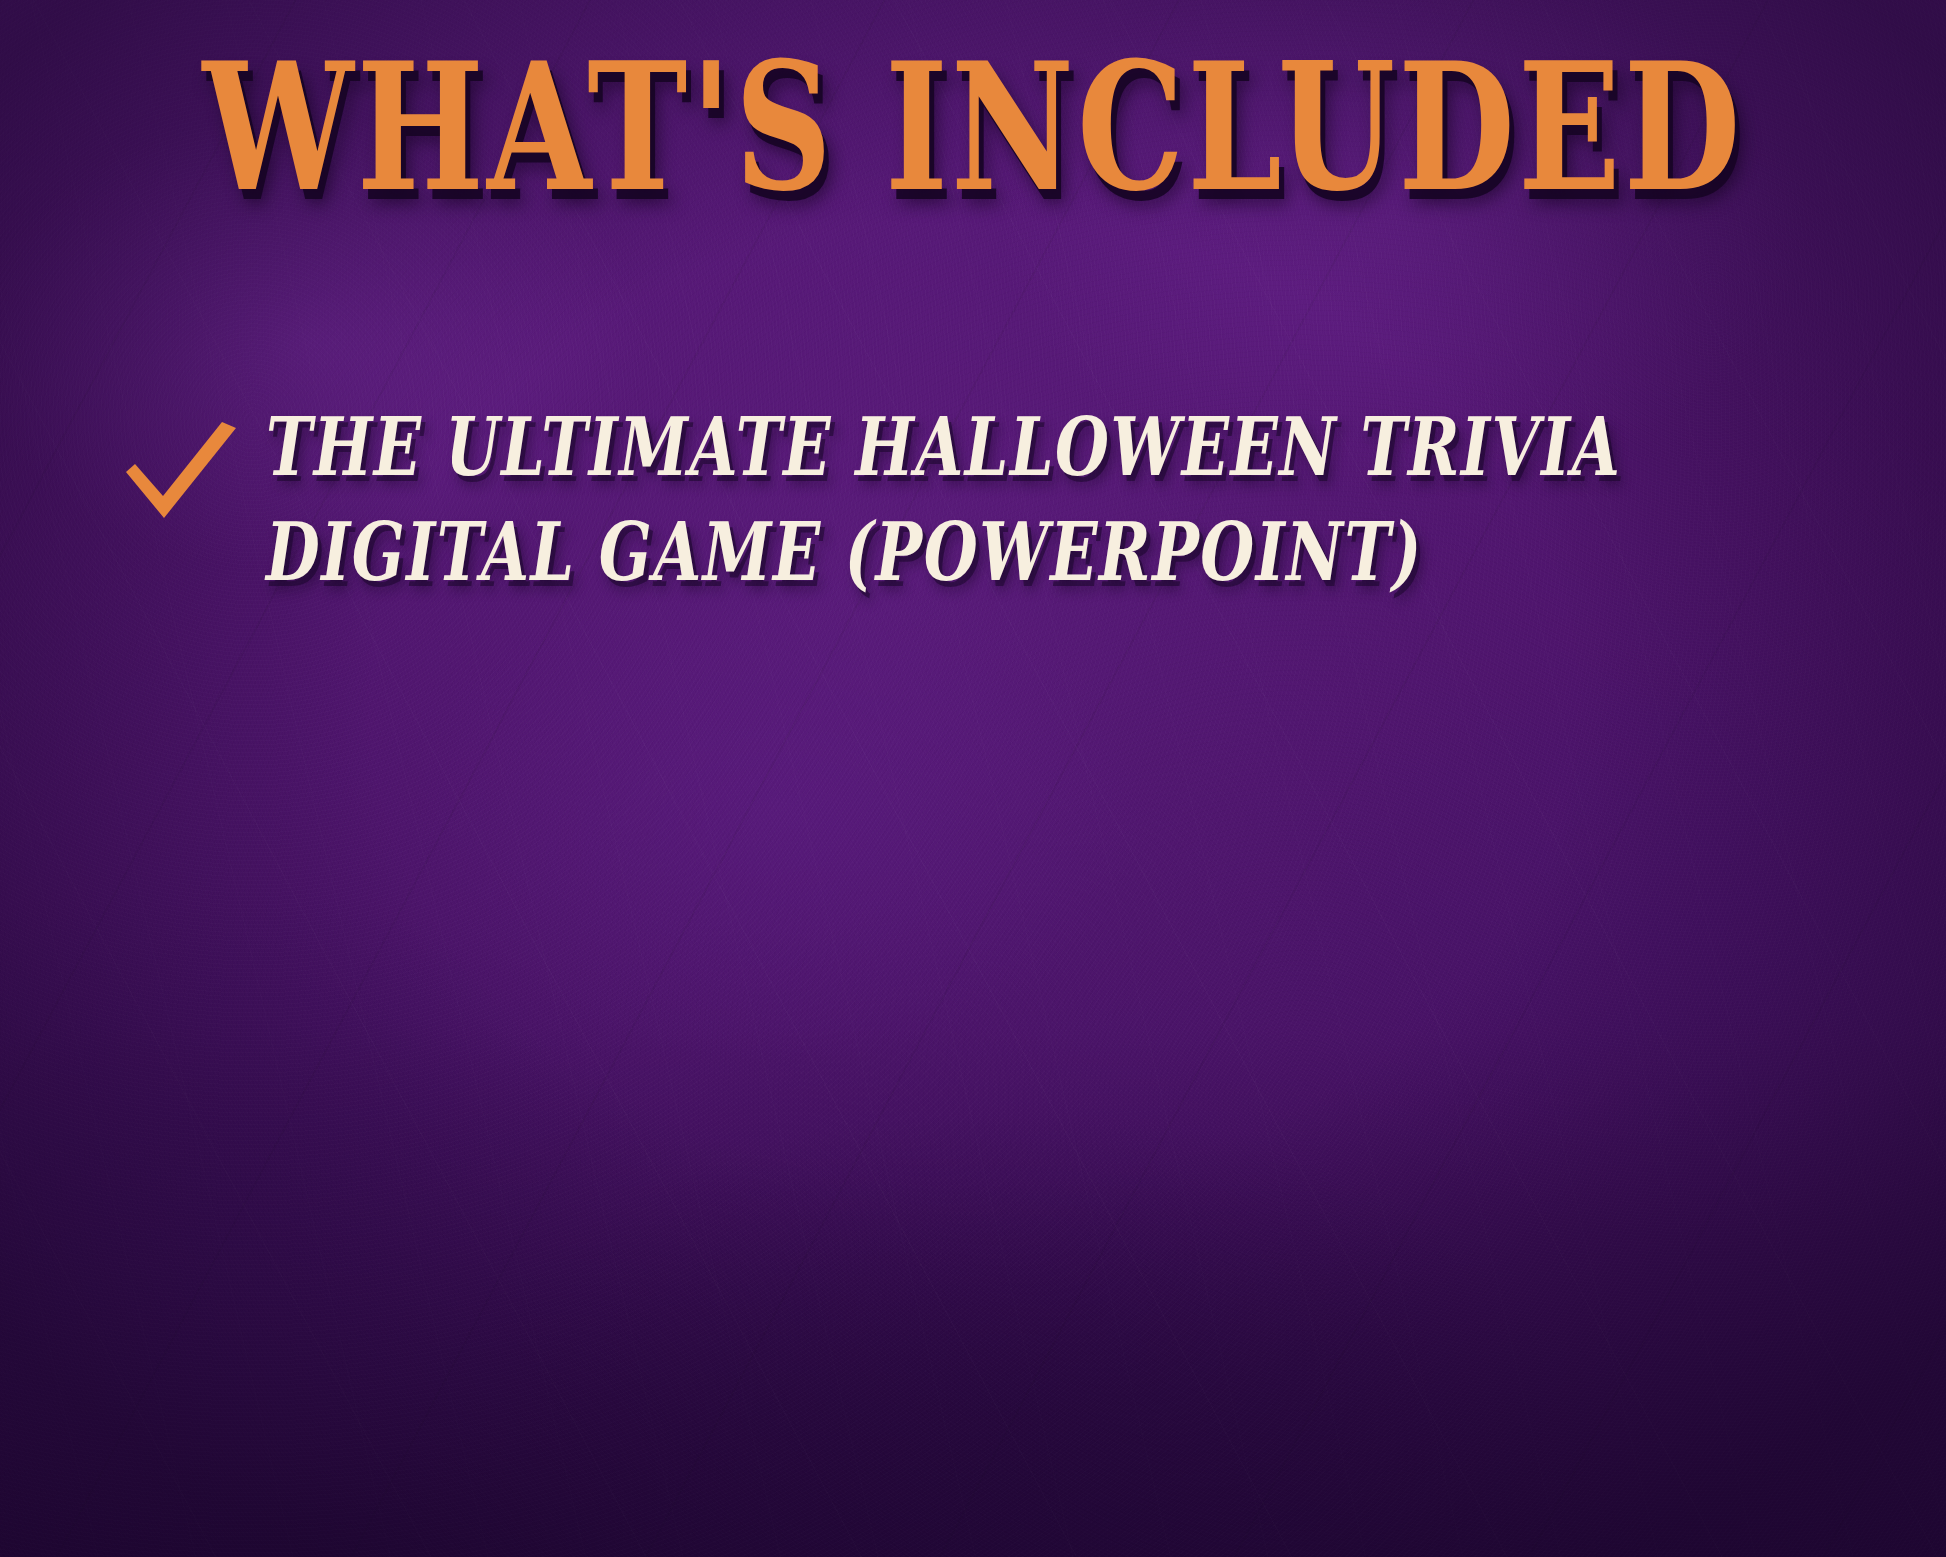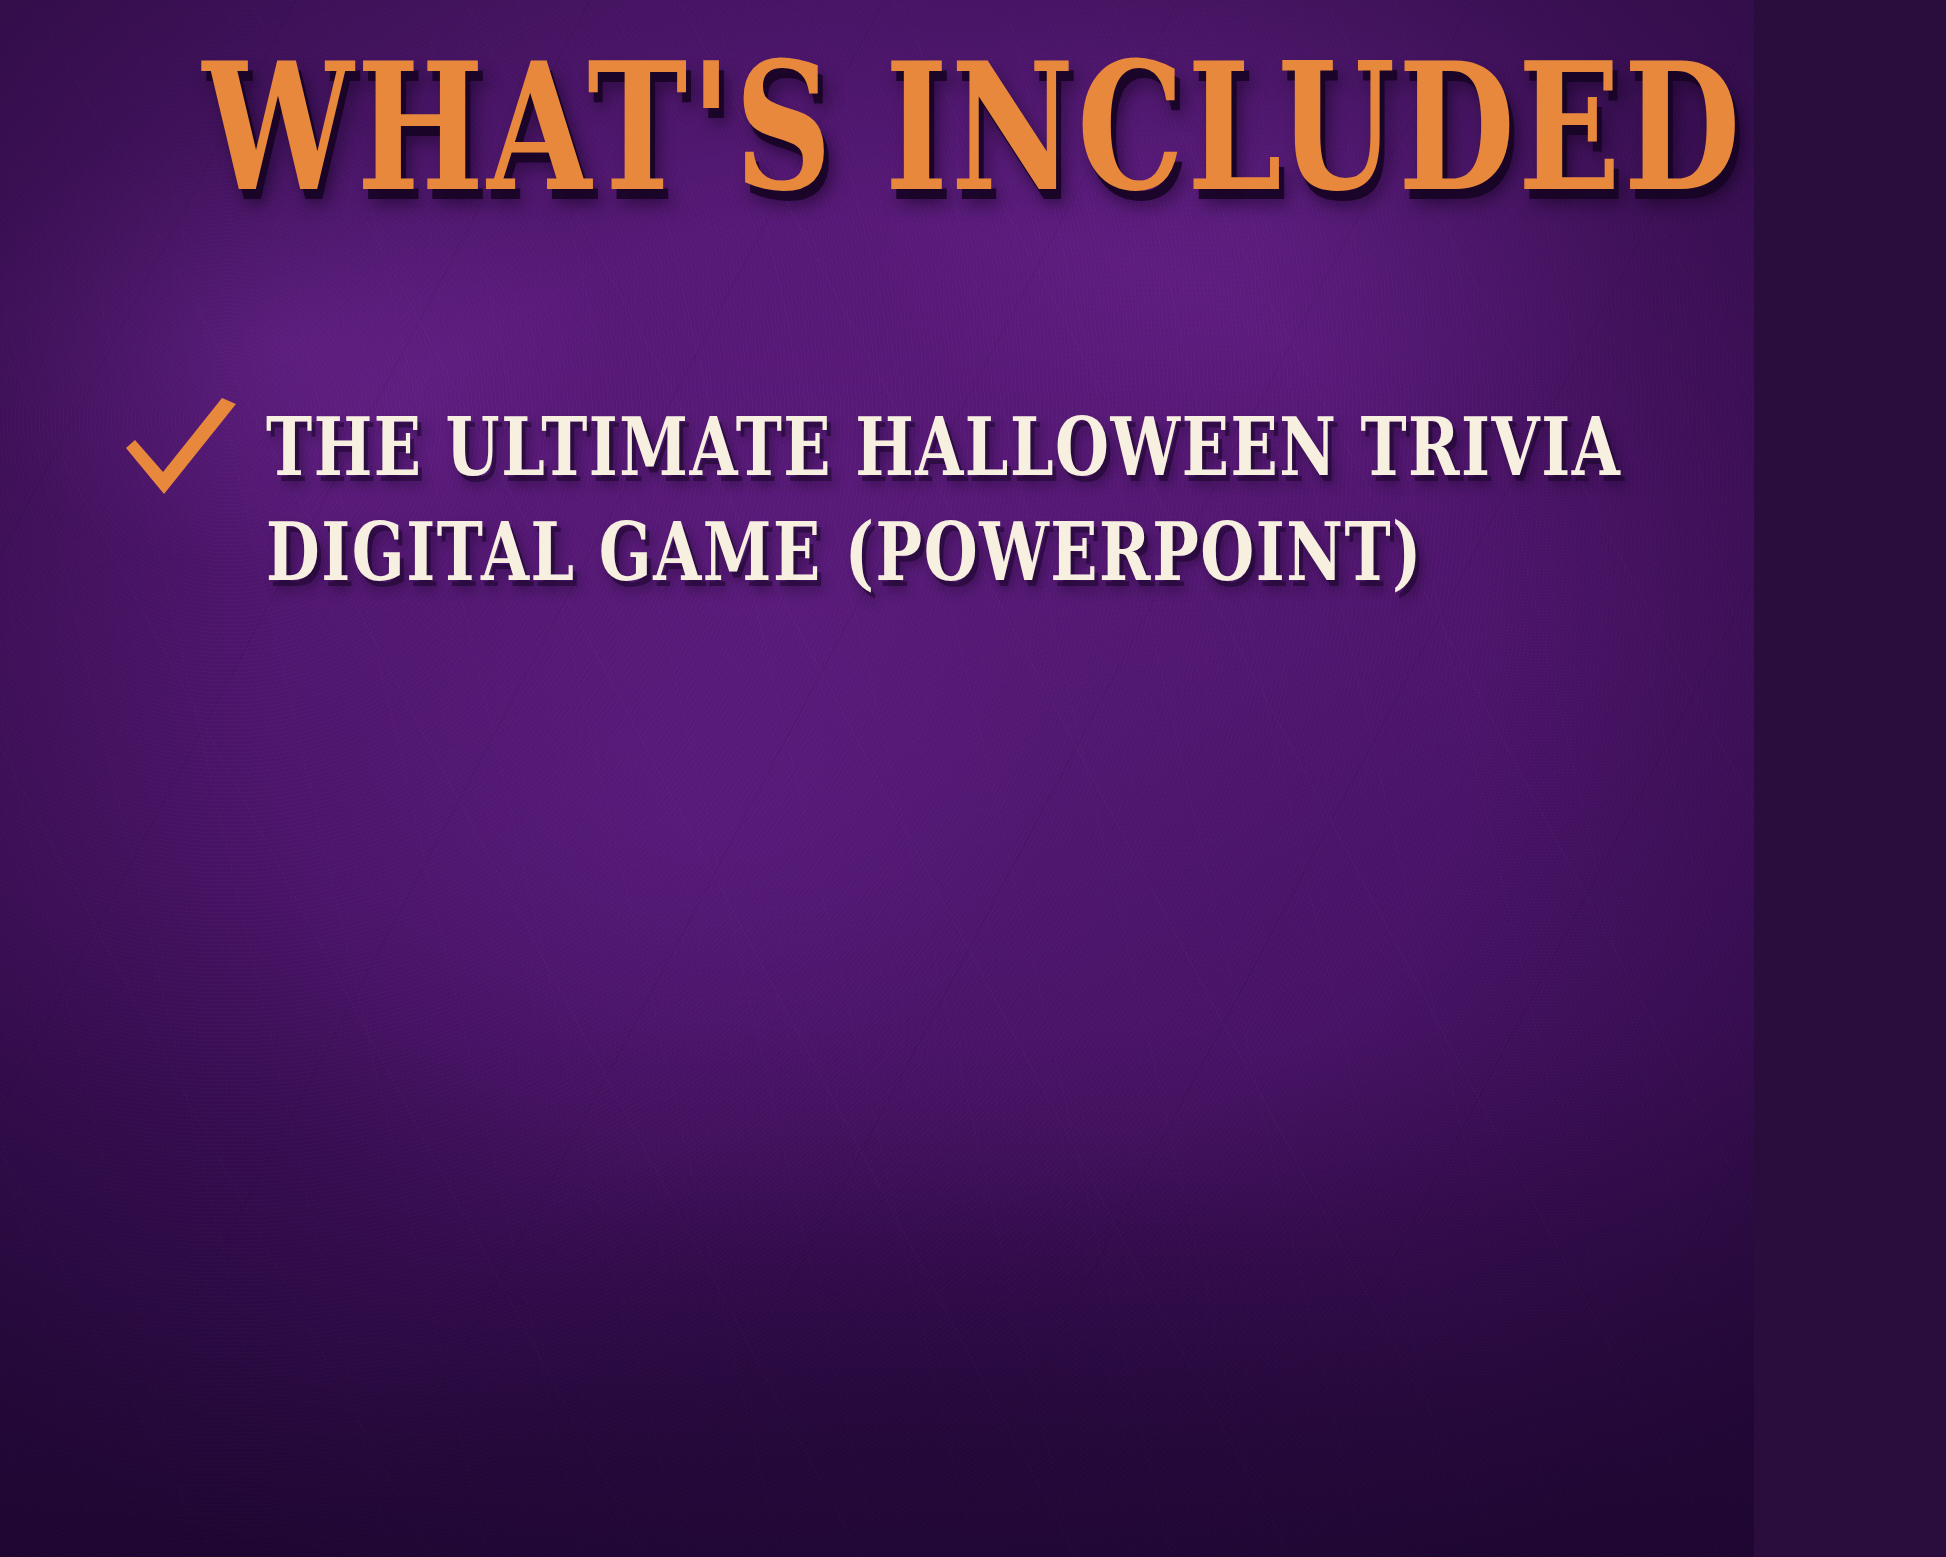--- a/index.html
+++ b/index.html
@@ -2,21 +2,21 @@
 <html><head>
 <meta charset="utf-8">
 <style>
   html, body {
     margin: 0;
     padding: 0;
     background: #2a0c3d;
   }
   #slide {
     position: relative;
-    width: 1754px;
+    width: 1946px;
     height: 1557px;
     overflow: hidden;
     font-family: "DejaVu Serif", serif;
     
     background-color: #4b1268;
     background-image:
       
       repeating-linear-gradient(62deg,
         rgba(255,255,255,0.018) 0px,
         rgba(255,255,255,0.018) 1px,
@@ -89,22 +89,23 @@
 
   
   .list {
     position: absolute;
     top: 390px;
     left: 118px;
     width: 1720px;
   }
   .row {
     display: flex;
-    align-items: flex-start;
+    align-items: center;
     margin-bottom: 92px;
+    font-style: italic;
   }
   .row.r1 { margin-bottom: 86px; }
   .row.r2 { margin-bottom: 148px; }
   .row.r3 { margin-bottom: 150px; }
   .row.r4 { margin-bottom: 0; }
 
   .check {
     flex: 0 0 auto;
     width: 126px;
     height: 110px;

